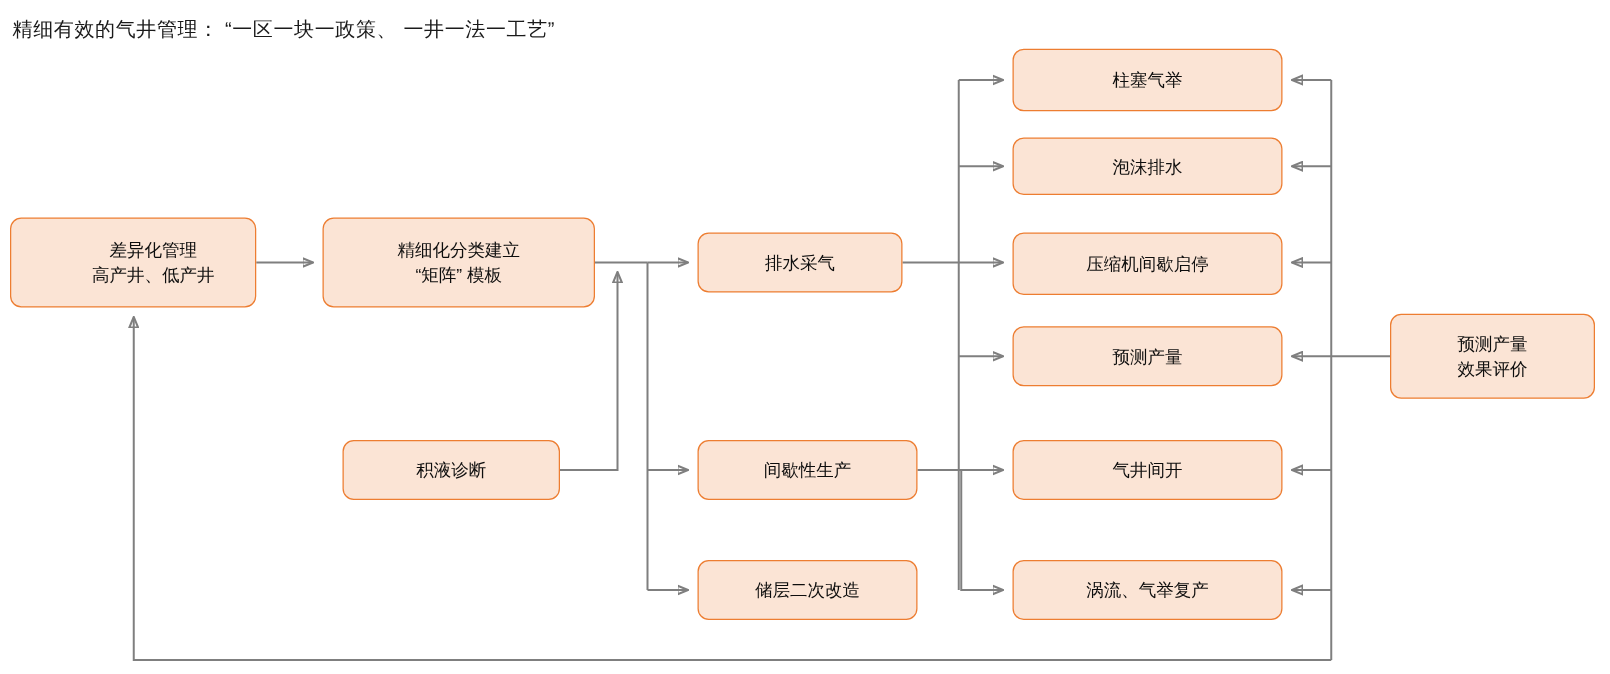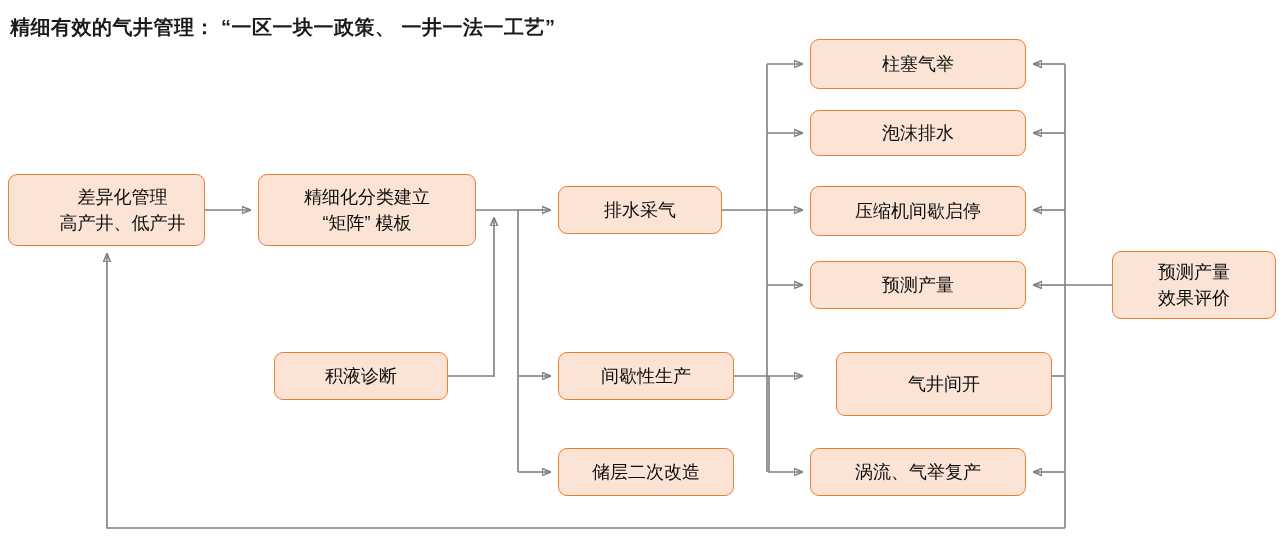--- a/index.html
+++ b/index.html
@@ -14,38 +14,37 @@
     position: relative;
     width: 1288px;
     height: 539px;
     background: #ffffff;
     overflow: hidden;
   }
   #title {
     position: absolute;
     left: 10px;
     top: 14px;
-    font-size: 20px;
+    font-size: 16px;
     color: #1a1a1a;
     white-space: nowrap;
     letter-spacing: 0.5px;
-    font-weight: bold;
   }
   .node {
     position: absolute;
     box-sizing: border-box;
     background: #fbe4d5;
     border: 1.4px solid #ed7d31;
     border-radius: 9px;
     display: flex;
     flex-direction: column;
     align-items: center;
     justify-content: center;
     color: #0d0d0d;
-    font-size: 18px;
+    font-size: 14px;
     line-height: 1.45;
     text-align: center;
     white-space: nowrap;
   }
   .node .ln2 { display: block; }
   svg.wires {
     position: absolute;
     left: 0;
     top: 0;
     width: 1288px;
@@ -144,21 +143,21 @@
   </div>
 
   <div class="node" style="left:810px;top:186px;width:216px;height:50px;">
     <span>压缩机间歇启停</span>
   </div>
 
   <div class="node" style="left:810px;top:261px;width:216px;height:48px;">
     <span>预测产量</span>
   </div>
 
-  <div class="node" style="left:810px;top:352px;width:216px;height:64px;margin-left:26px;">
+  <div class="node" style="left:810px;top:352px;width:216px;height:48px;">
     <span>气井间开</span>
   </div>
 
   <div class="node" style="left:810px;top:448px;width:216px;height:48px;">
     <span>涡流、气举复产</span>
   </div>
 
   <div class="node" style="left:1112px;top:251px;width:164px;height:68px;">
     <span>预测产量</span>
     <span class="ln2">效果评价</span>

